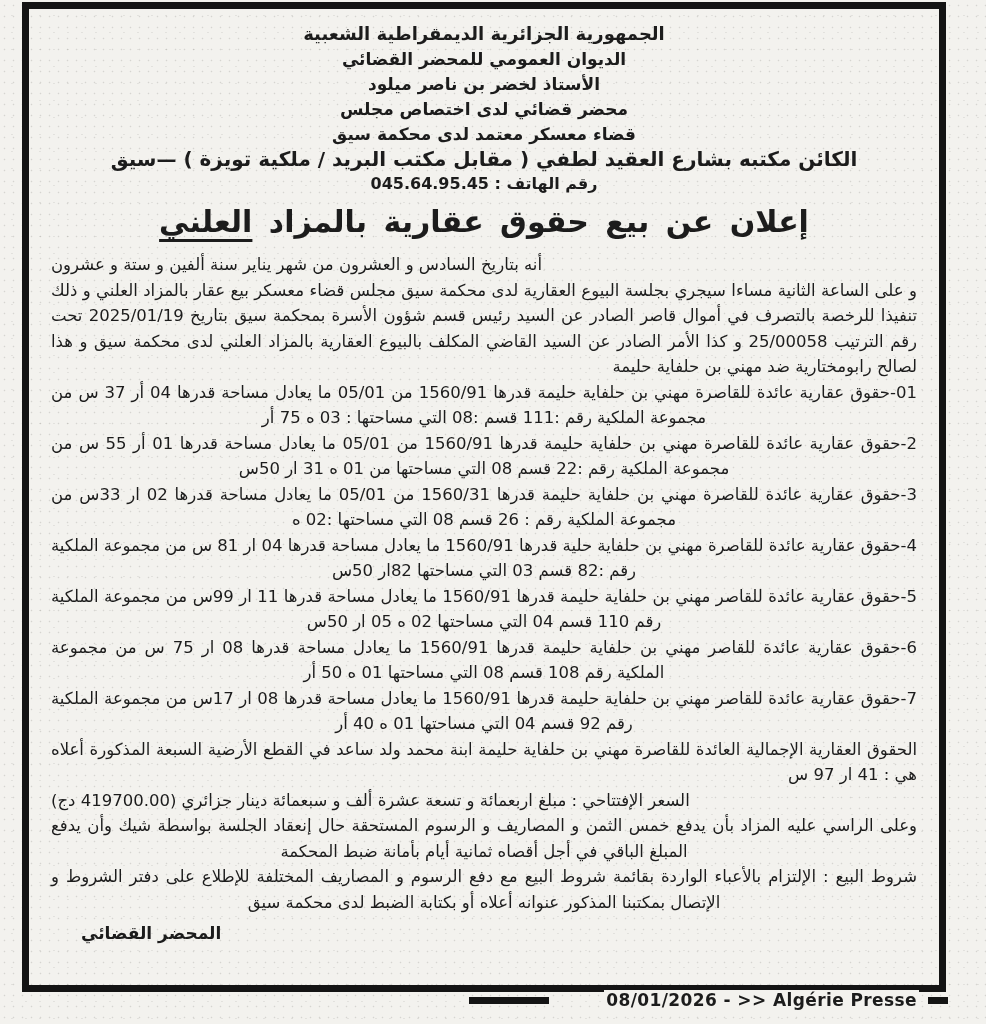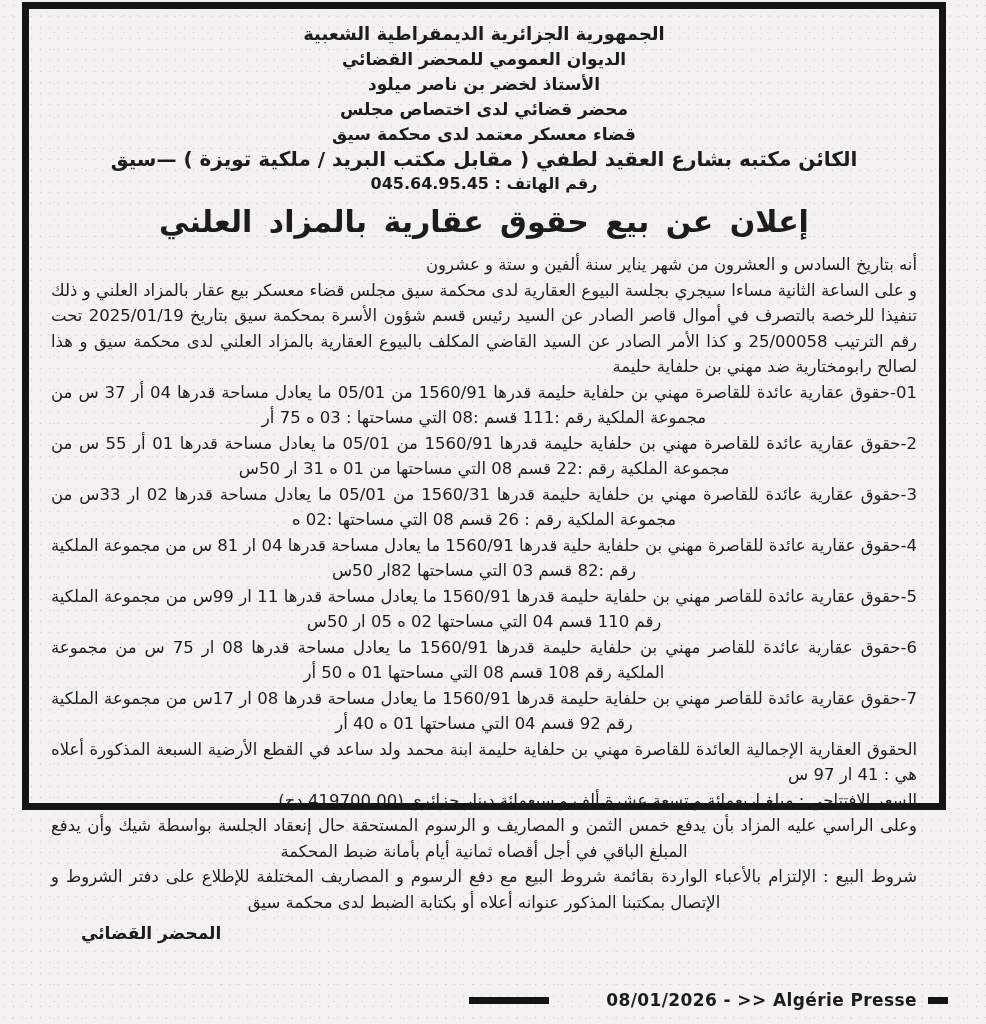--- a/index.html
+++ b/index.html
@@ -14,43 +14,44 @@
     background-color:var(--paper);
     background-image:
       radial-gradient(circle, rgba(60,60,52,.16) .6px, transparent 1.1px),
       radial-gradient(circle, rgba(60,60,52,.09) .6px, transparent 1.1px);
     background-size:9px 11px,14px 17px;
     background-position:0 0,5px 7px;
     font-family:"DejaVu Sans", sans-serif;
     color:var(--ink);
   }
   .frame{
-    position:absolute;left:22px;top:2px;width:924px;height:808px;
+    position:absolute;left:22px;top:2px;width:924px;height:990px;
     border:7px solid var(--border);
     padding:12px 22px 0 22px;
     direction:rtl;
   }
   .doc-header{text-align:center;}
   .h-main{font-size:18px;font-weight:bold;line-height:26px;}
   .h-line{font-size:17px;font-weight:bold;line-height:25px;}
   .h-address{font-size:20px;font-weight:bold;line-height:25px;}
   .h-phone{font-size:16px;font-weight:bold;line-height:24px;}
   .doc-title{
     margin:6px 0 10px 0;text-align:center;font-size:30px;font-weight:bold;
     word-spacing:6px;line-height:40px;
   }
   .doc-title .u{
+    text-decoration:underline;
     text-decoration-thickness:3px;
     text-underline-offset:7px;
     margin-top:24px;
   }
   .doc-body p{
     margin:0;font-size:16.5px;line-height:25.5px;
   }
-  .al-r{text-align:right;}
+  .al-r{text-align:left;}
   .al-j{text-align:justify;}
   .al-jc{text-align:justify;text-align-last:center;}
   .signature{
     direction:rtl;text-align:left;padding:8px 0 0 30px;
     font-weight:bold;font-size:17px;
   }
   .press-footer{
     position:absolute;right:38px;bottom:14px;
     display:flex;align-items:center;direction:ltr;z-index:2;
   }

